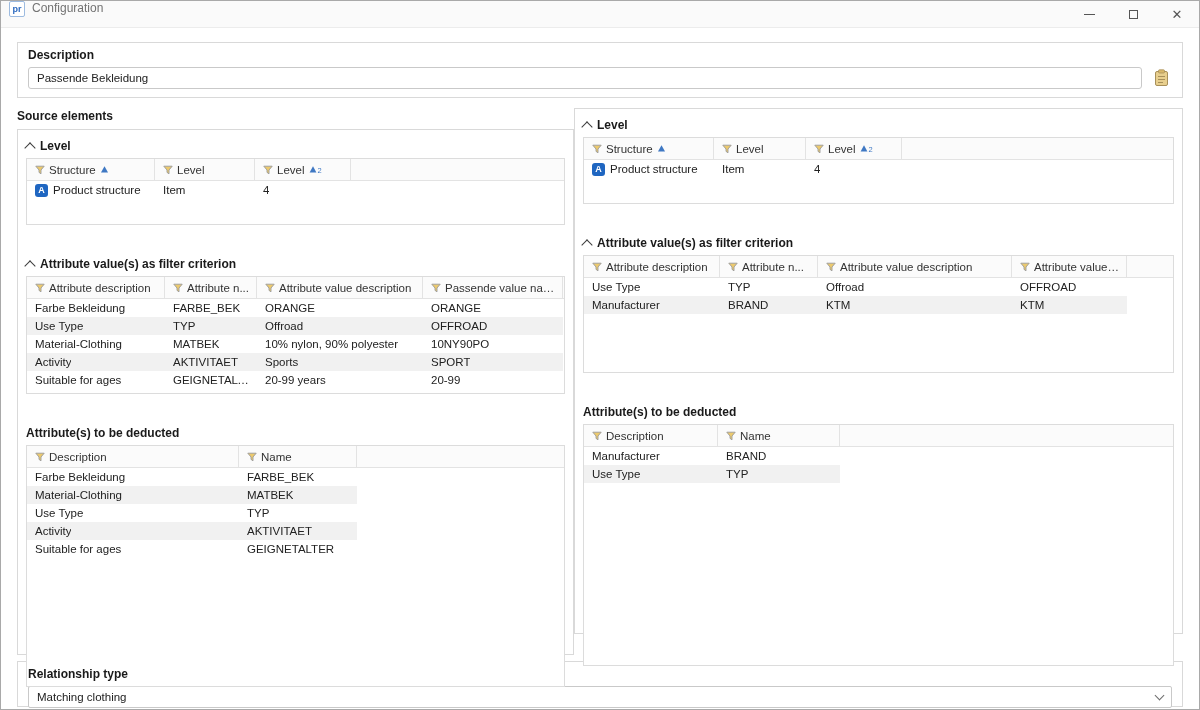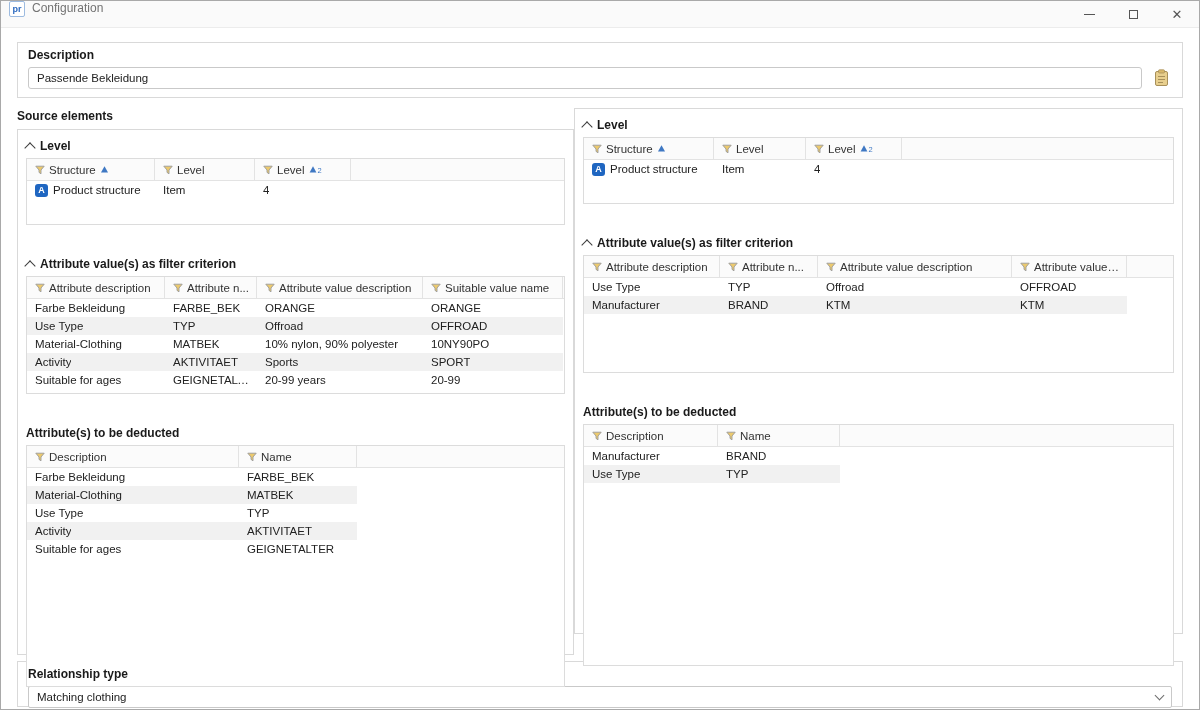--- a/index.html
+++ b/index.html
@@ -179,21 +179,21 @@
                   <div class="th" style="width:166px">
                     <svg class="funnel" width="10" height="10" viewBox="0 0 10 10">
                       <path d="M0.8 1.2 H9.2 L6 5 V8.8 L4 7.4 V5 Z" fill="#ecca6e" stroke="#9a9a9a" stroke-width="0.9"></path>
                     </svg>
                     <span class="thlabel">Attribute value description</span>
                   </div>
                   <div class="th" style="width:140px">
                     <svg class="funnel" width="10" height="10" viewBox="0 0 10 10">
                       <path d="M0.8 1.2 H9.2 L6 5 V8.8 L4 7.4 V5 Z" fill="#ecca6e" stroke="#9a9a9a" stroke-width="0.9"></path>
                     </svg>
-                    <span class="thlabel">Suitable value name</span>
+                    <span class="thlabel">Passende value name</span>
                   </div>
                 </div>
                 <div class="tr" style="width:536px">
                   <div class="td" style="width:138px">
                     <span class="tdtext">Farbe Bekleidung</span>
                   </div>
                   <div class="td" style="width:92px">
                     <span class="tdtext">FARBE_BEK</span>
                   </div>
                   <div class="td" style="width:166px">

